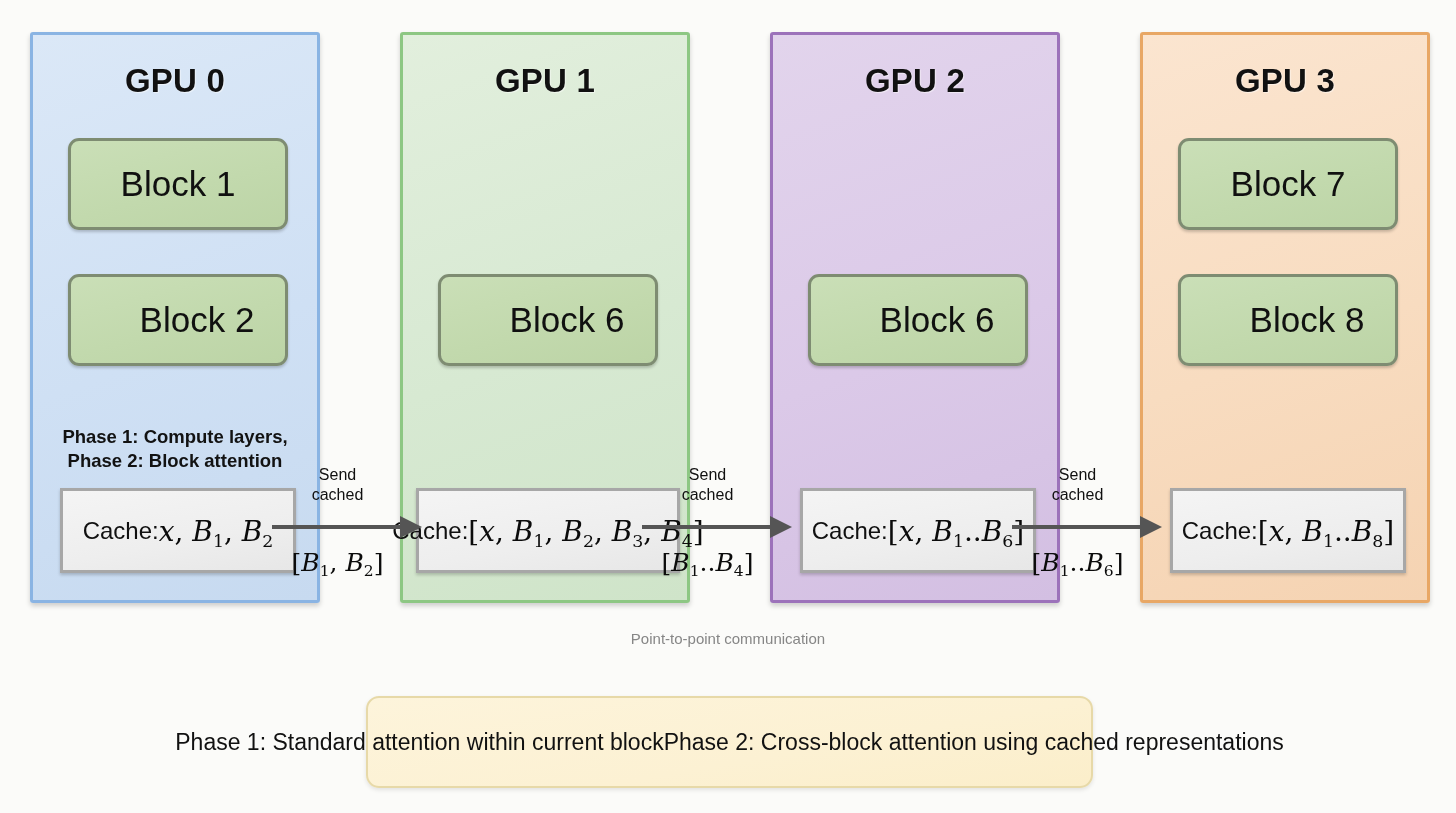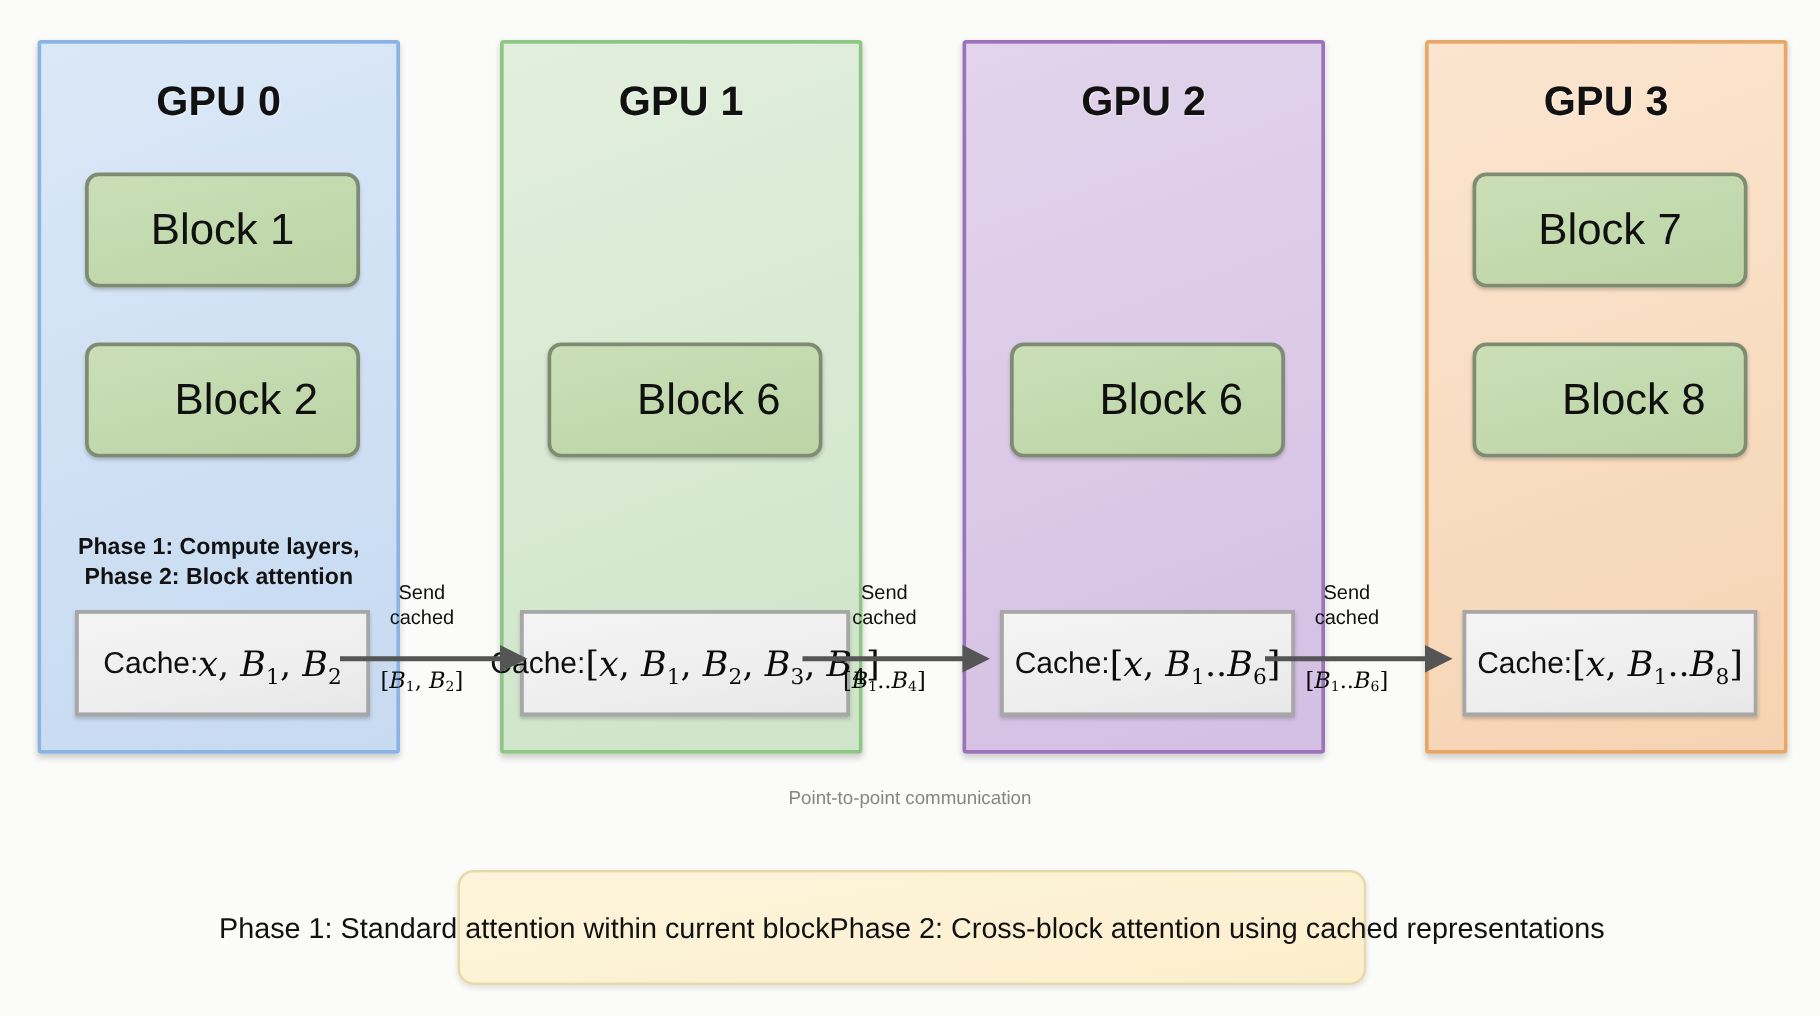--- a/index.html
+++ b/index.html
@@ -159,26 +159,26 @@
     top: -5px;
     width: 131px;
     text-align: center;
     font-size: 16px;
     line-height: 1.22;
     color: #101010;
   }
   .arrow-bottom-label {
     position: absolute;
     left: 0;
-    top: 64px;
+    top: 78px;
     width: 131px;
     text-align: center;
     font-family: "DejaVu Serif", "Liberation Serif", serif;
     font-style: italic;
-    font-size: 18px;
+    font-size: 25px;
     color: #0b0b0b;
     white-space: nowrap;
   }
   .arrow-bottom-label sub {
     font-size: 0.62em;
     font-style: normal;
     vertical-align: baseline;
     position: relative;
     top: 0.30em;
   }

